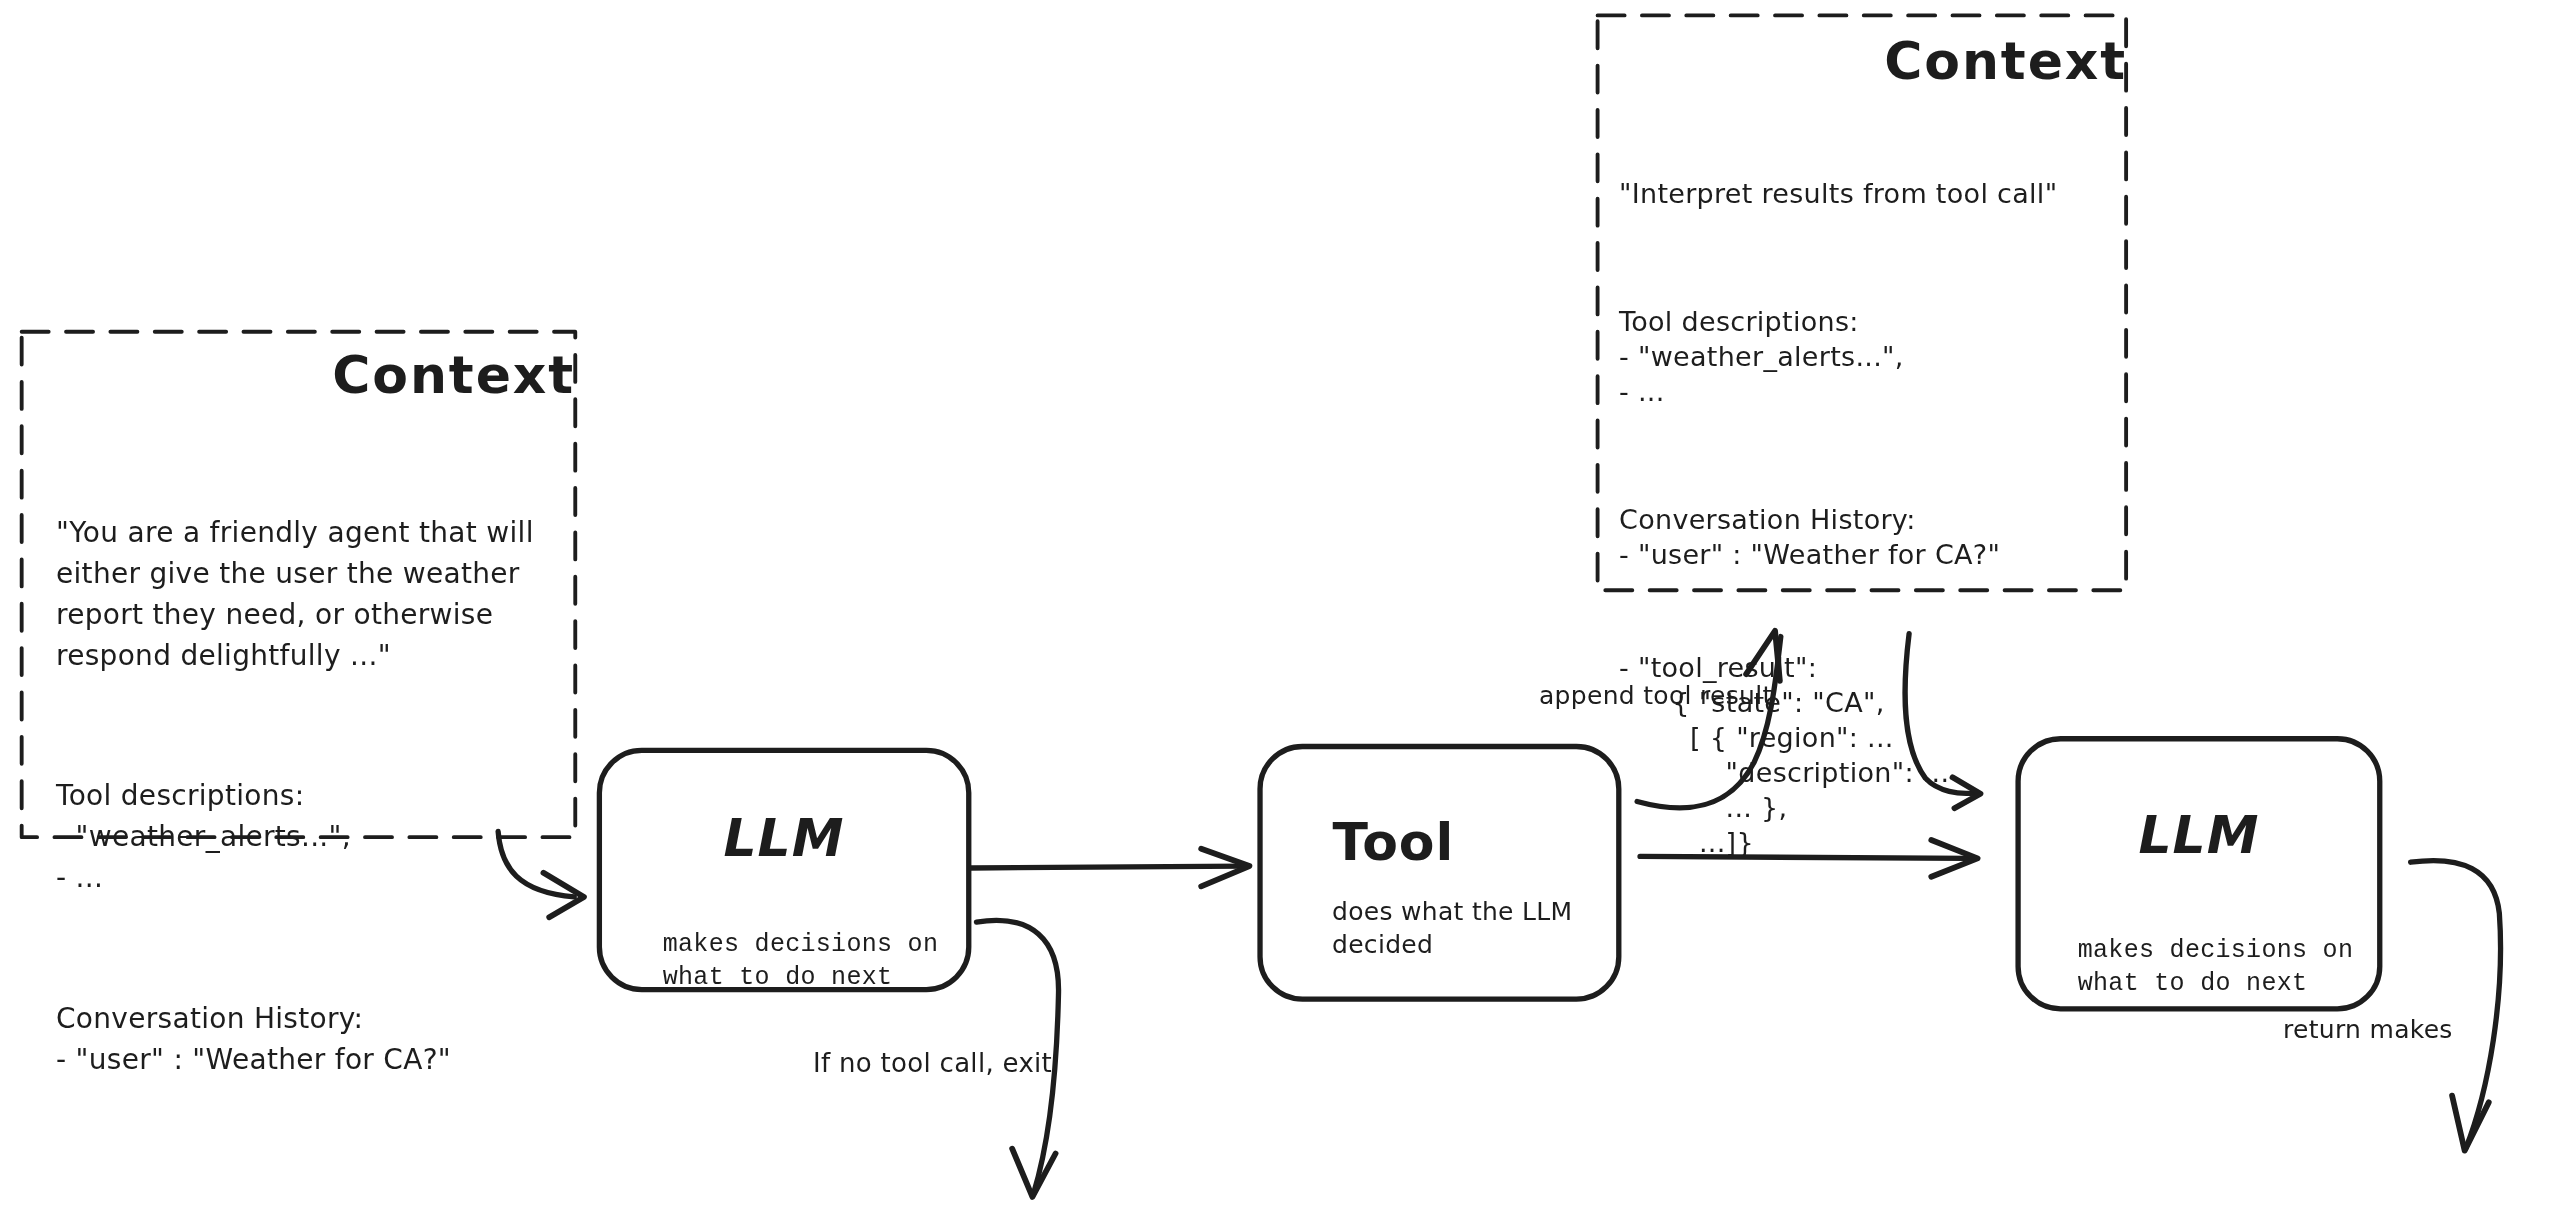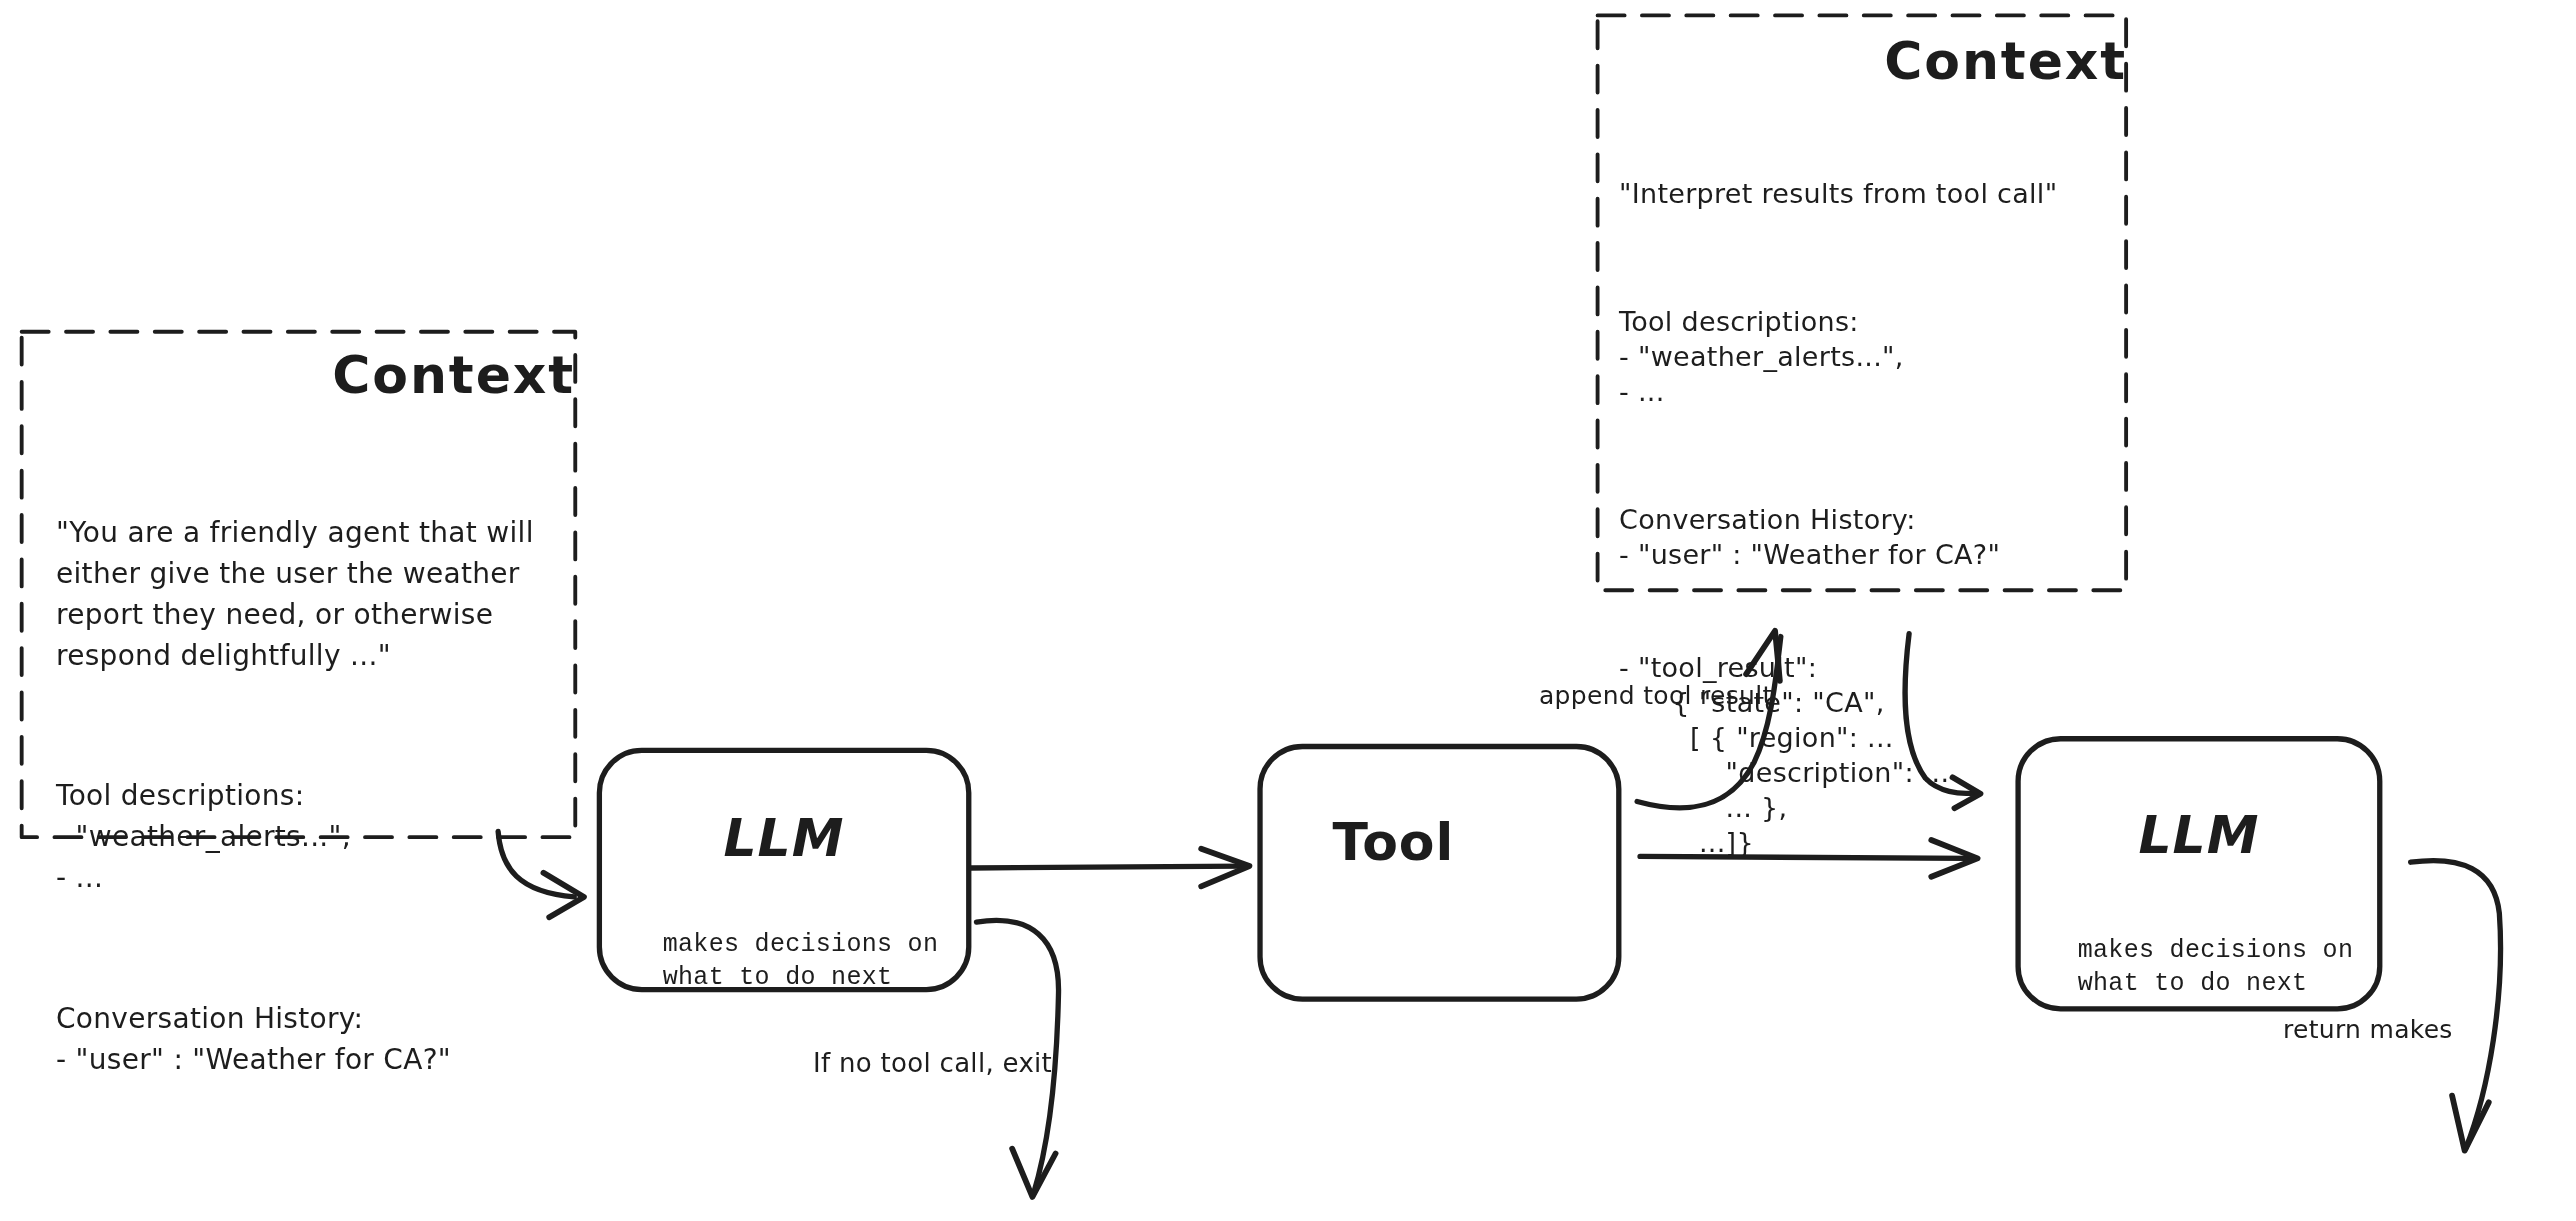--- a/index.html
+++ b/index.html
@@ -136,20 +136,22 @@
          ...]}</p>
   </div>
 
   <div class="txt node-title italic" style="left:599px; top:808px; width:370px;">LLM</div>
   <div class="txt node-sub" style="left:599px; top:895px; width:370px;">
     <span>makes decisions on
 what to do next</span>
   </div>
 
   <div class="txt node-title" style="left:1214px; top:812px; width:359px;">Tool</div>
+  <div class="txt node-sub-left" style="left:1332px; top:895px;">does what the LLM
+decided</div>
 
   <div class="txt node-title italic" style="left:2018px; top:805px; width:362px;">LLM</div>
   <div class="txt node-sub" style="left:2018px; top:901px; width:362px;">
     <span>makes decisions on
 what to do next</span>
   </div>
 
   <div class="txt edge-label" style="left:1539px; top:681px;">append tool result</div>
   <div class="txt edge-label" style="left:813px; top:1048px; font-size:26px;">If no tool call, exit</div>
   <div class="txt edge-label" style="left:2283px; top:1015px;">return makes</div>

